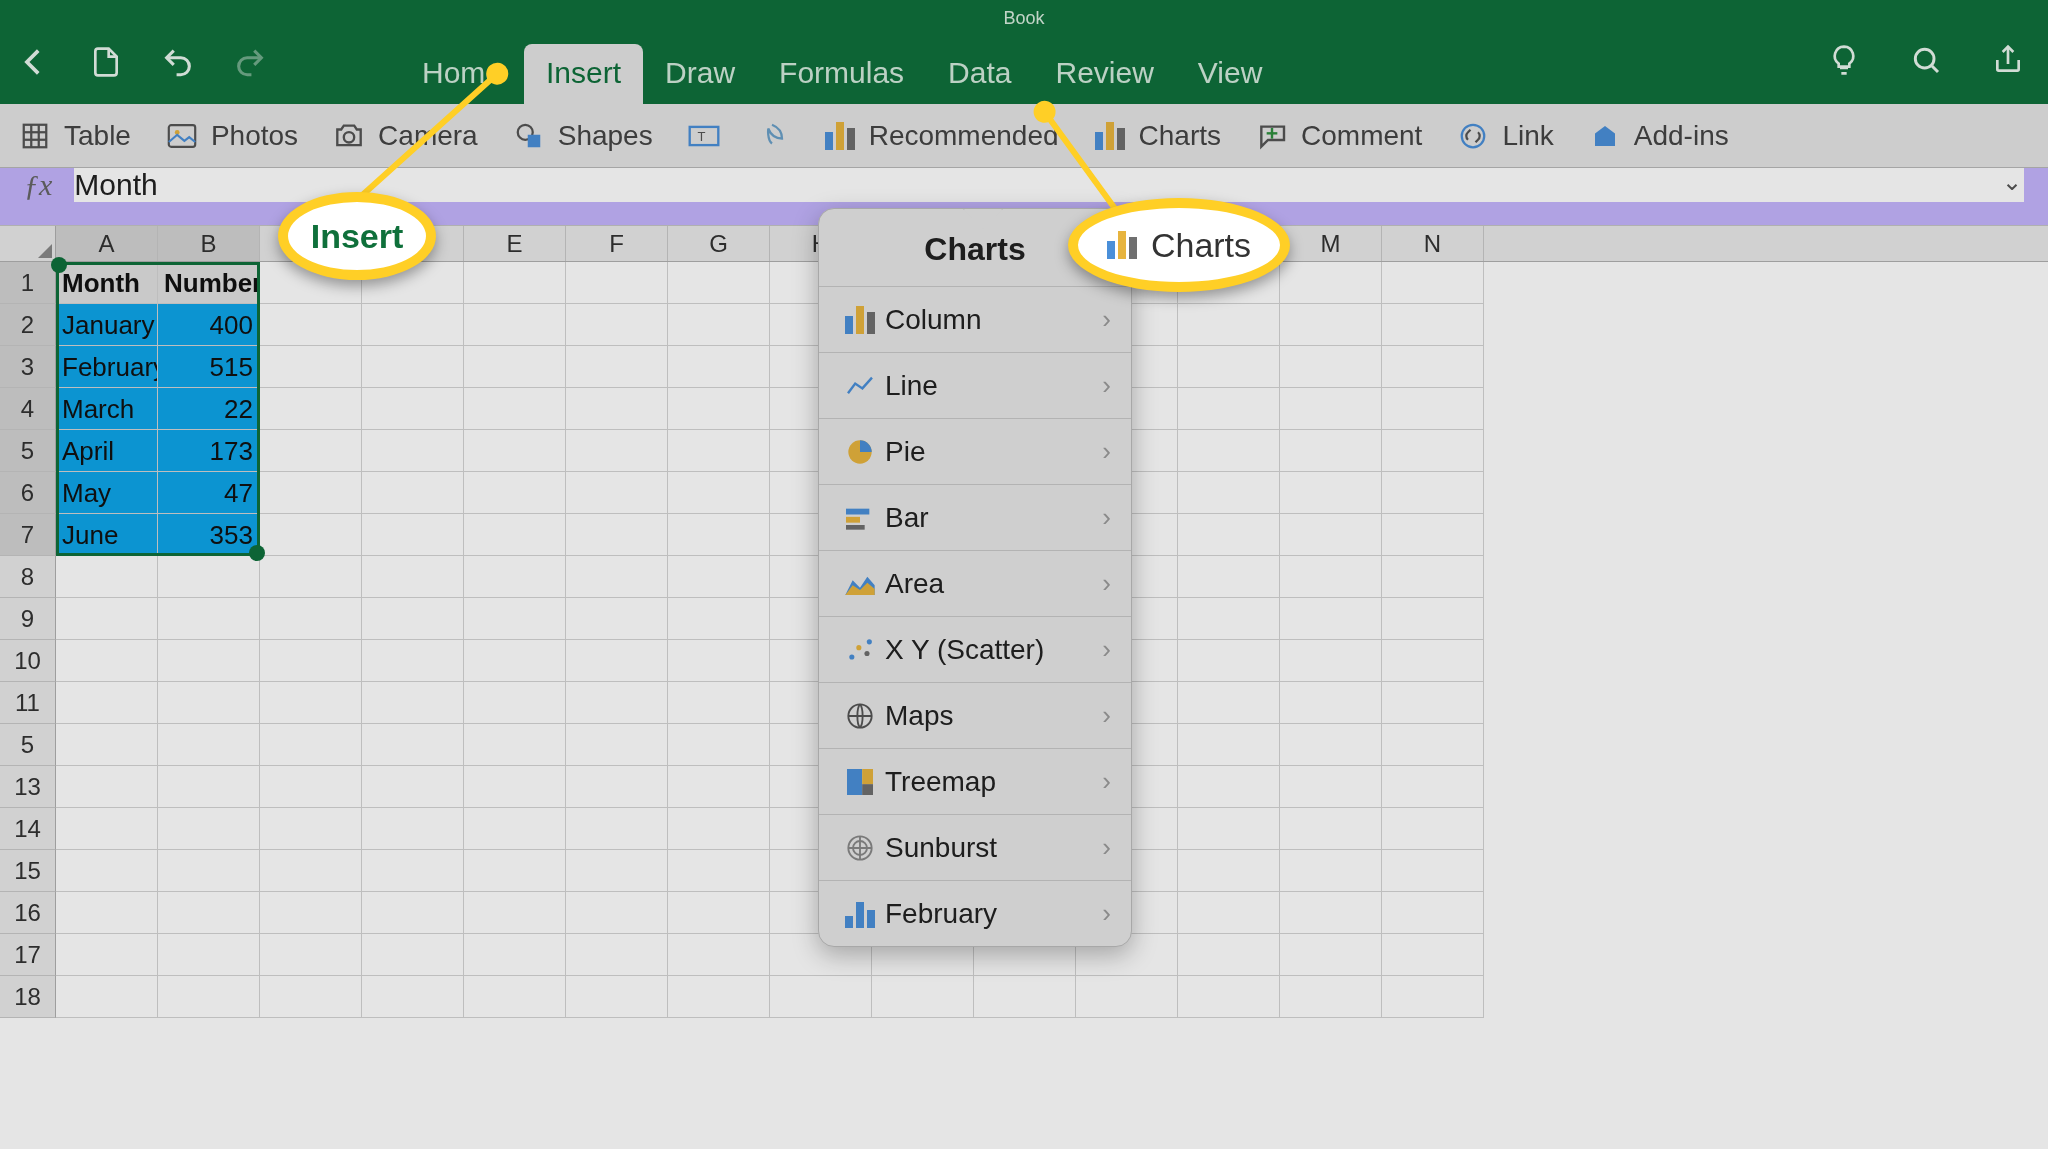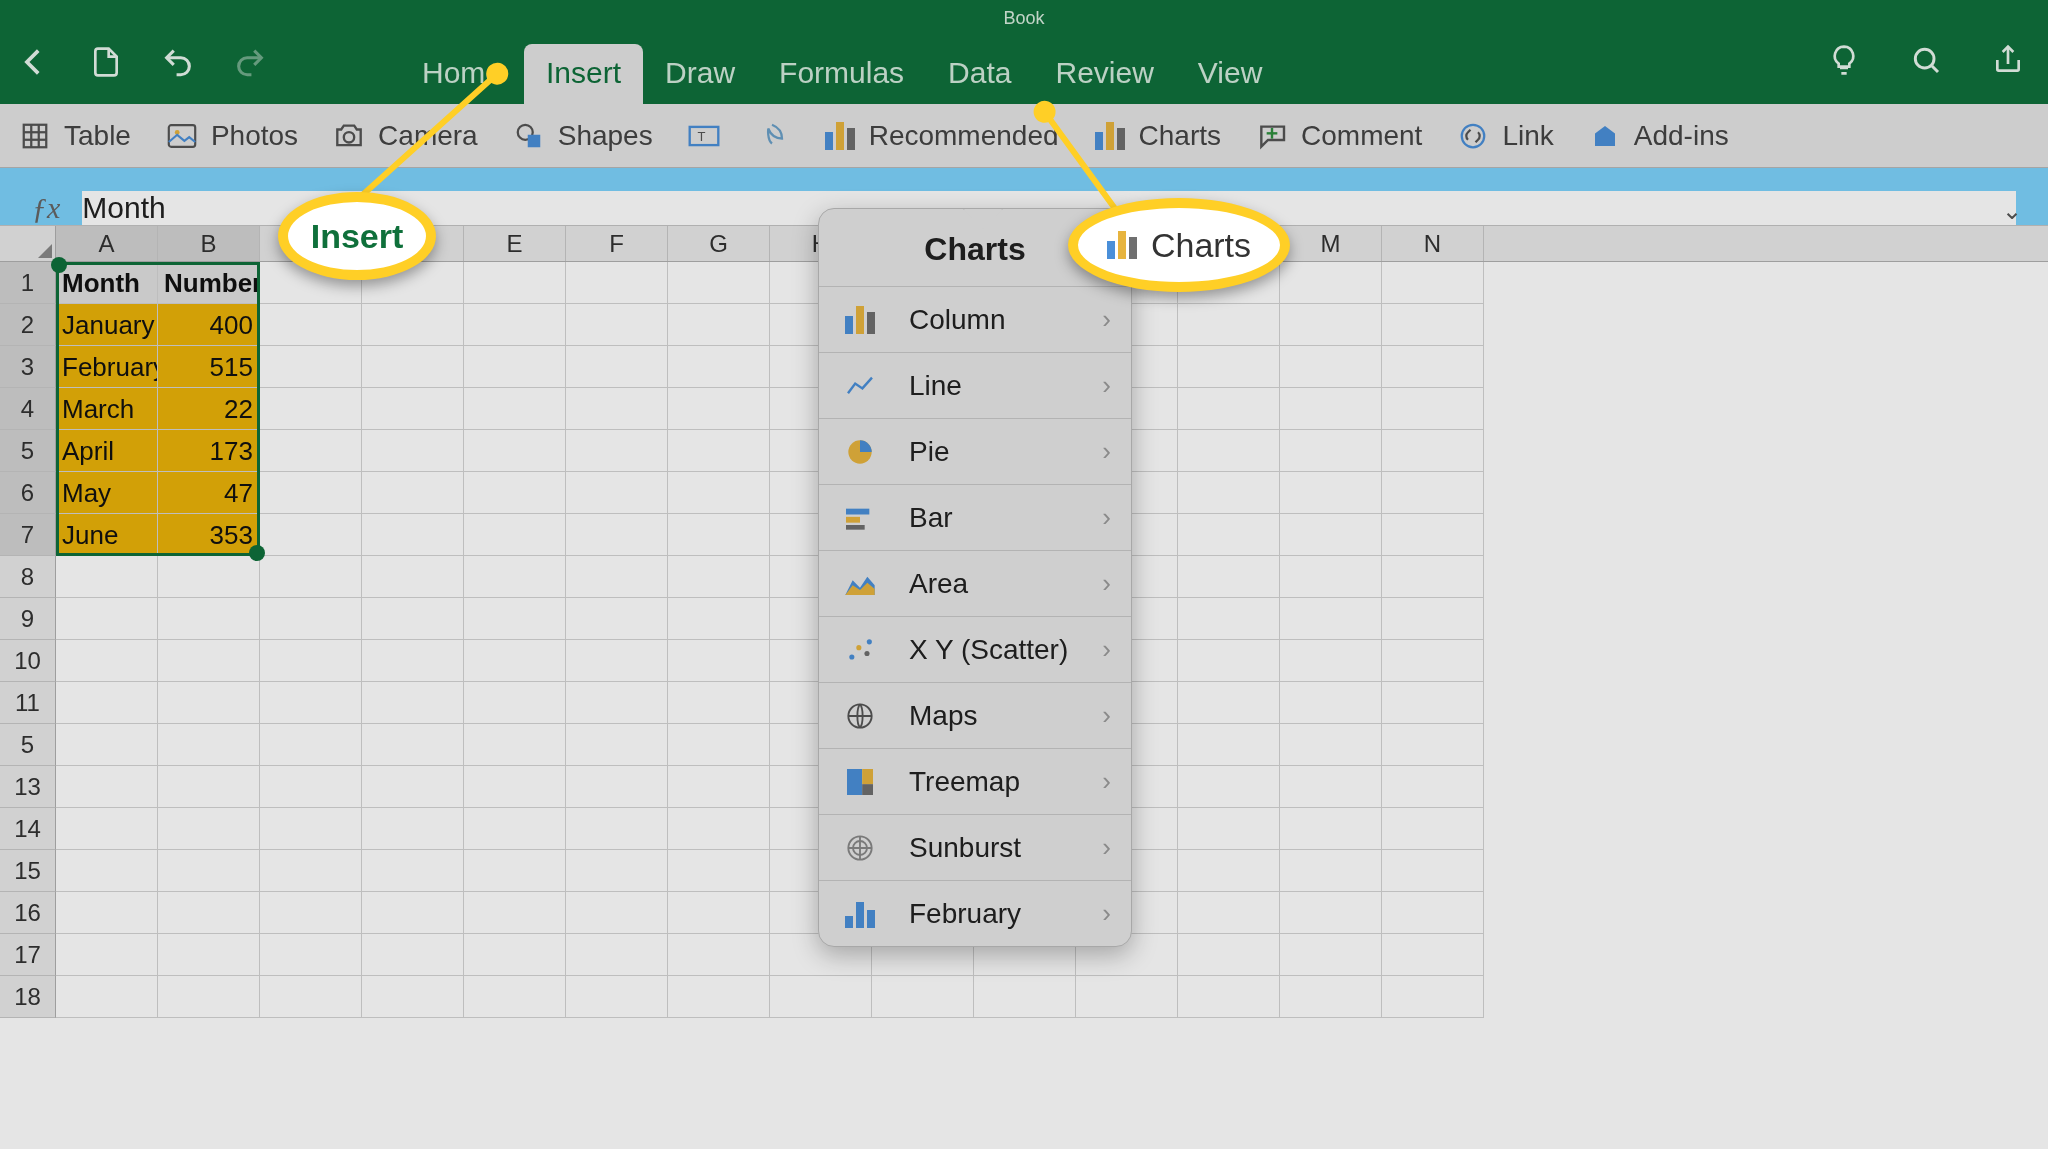--- a/index.html
+++ b/index.html
@@ -71,23 +71,23 @@
   }
   .ricon {
     width: 34px; height: 34px;
     display: inline-flex; align-items: center; justify-content: center;
   }
 
   
   .formula-bar {
     height: 58px;
     border-bottom: 1px solid #c4c4c4;
-    display: flex; align-items: flex-end;
-    padding: 0 32px;
-    background: #7dd3fc;
+    display: flex; align-items: flex-start;
+    padding: 0 24px;
+    background: #c4b5fd;
   }
   .fx-label {
     font-family: "Cambria Math","Segoe UI",serif;
     font-style: italic;
     font-size: 30px; color: #666;
     margin-right: 22px;
   }
   .fx-input {
     flex: 1;
     font-size: 30px;
@@ -153,21 +153,21 @@
     border-right: 1px solid #d4d4d4;
     border-bottom: 1px solid #d4d4d4;
     font-size: 26px;
     padding: 4px 6px;
     color: #111;
     line-height: 34px;
     white-space: nowrap;
     overflow: hidden;
   }
   .cell.num { text-align: right; }
-  .cell.sel { background: #eab308; }
+  .cell.sel { background: #0ea5e9; }
   .cell.hdr { font-weight: 700; background:#e0e0e0; }
 
   
   .sel-box {
     position: absolute;
     left: 56px; top: 36px;
     width: 204px; height: 294px; 
     border: 3px solid #0f703b;
     pointer-events: none;
   }
@@ -209,21 +209,21 @@
   }
   .pop-list { }
   .pop-item {
     display:flex; align-items:center;
     height:66px;
     padding:0 20px 0 24px;
     border-top:1px solid #c8c8c8;
     font-size:28px;
     color:#222;
     justify-content:flex-start;
-    gap:32px;
+    gap:8px;
   }
   .pop-item .picon { width:34px; height:34px; display:inline-flex; align-items:center; justify-content:center; }
   .pop-item .chev { margin-left:auto; color:#9a9a9a; font-size:26px; }
 
   
   .callout {
     position: absolute;
     border: 10px solid #ffcf26;
     border-radius: 50%;
     background: #fff;

